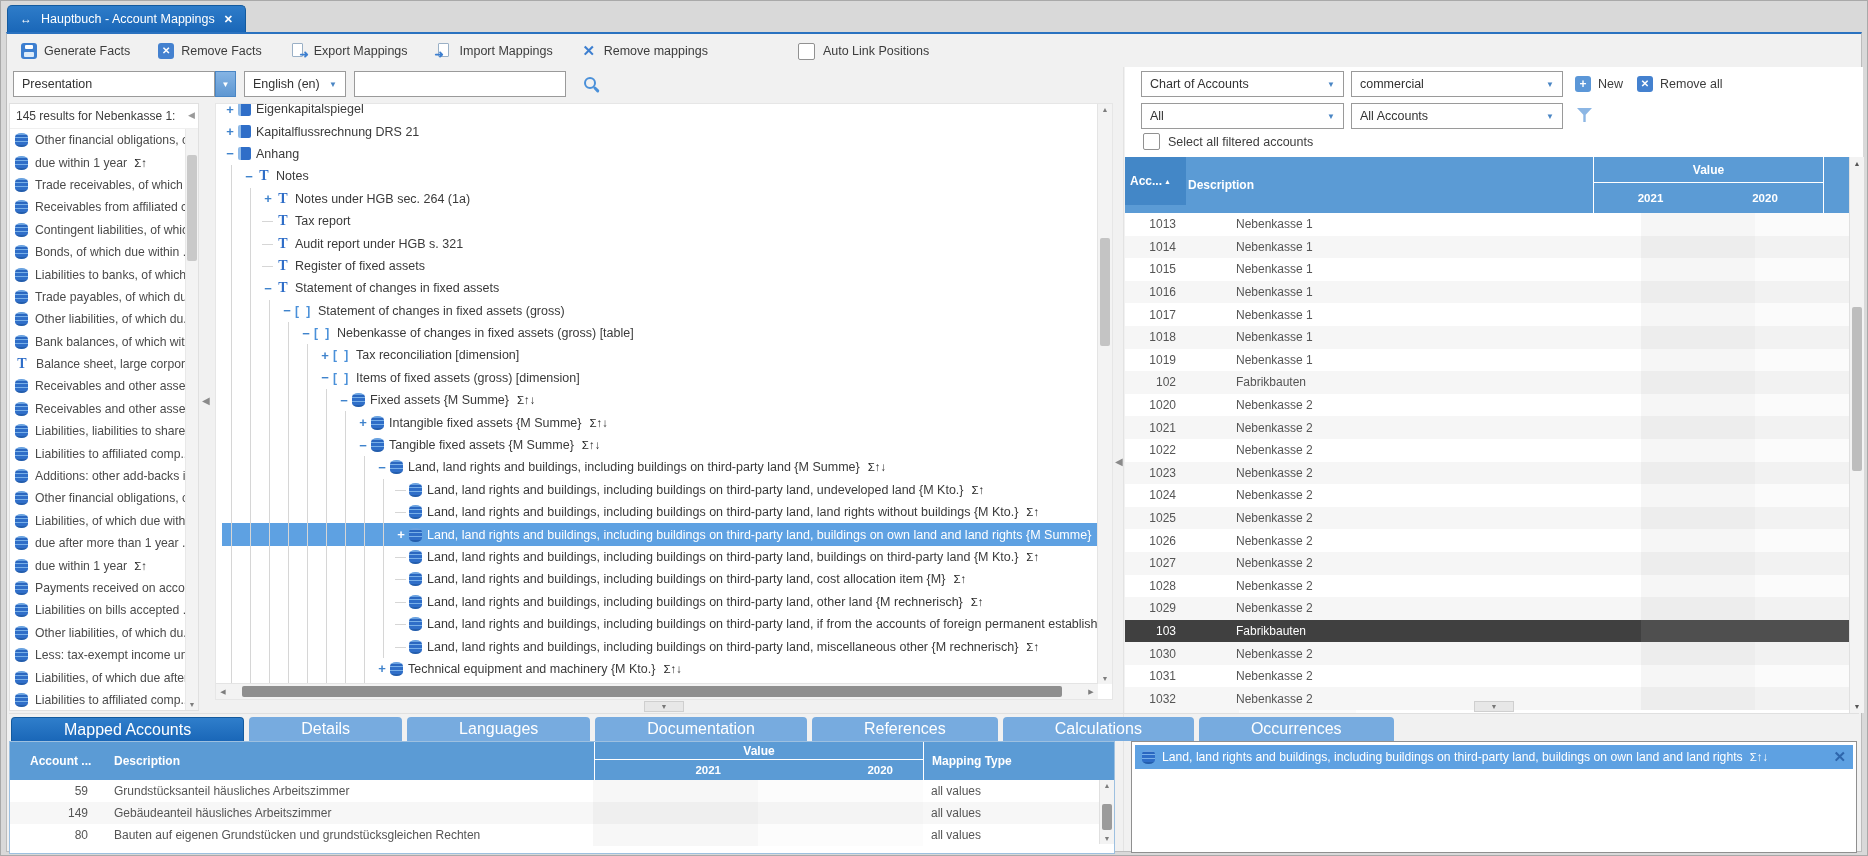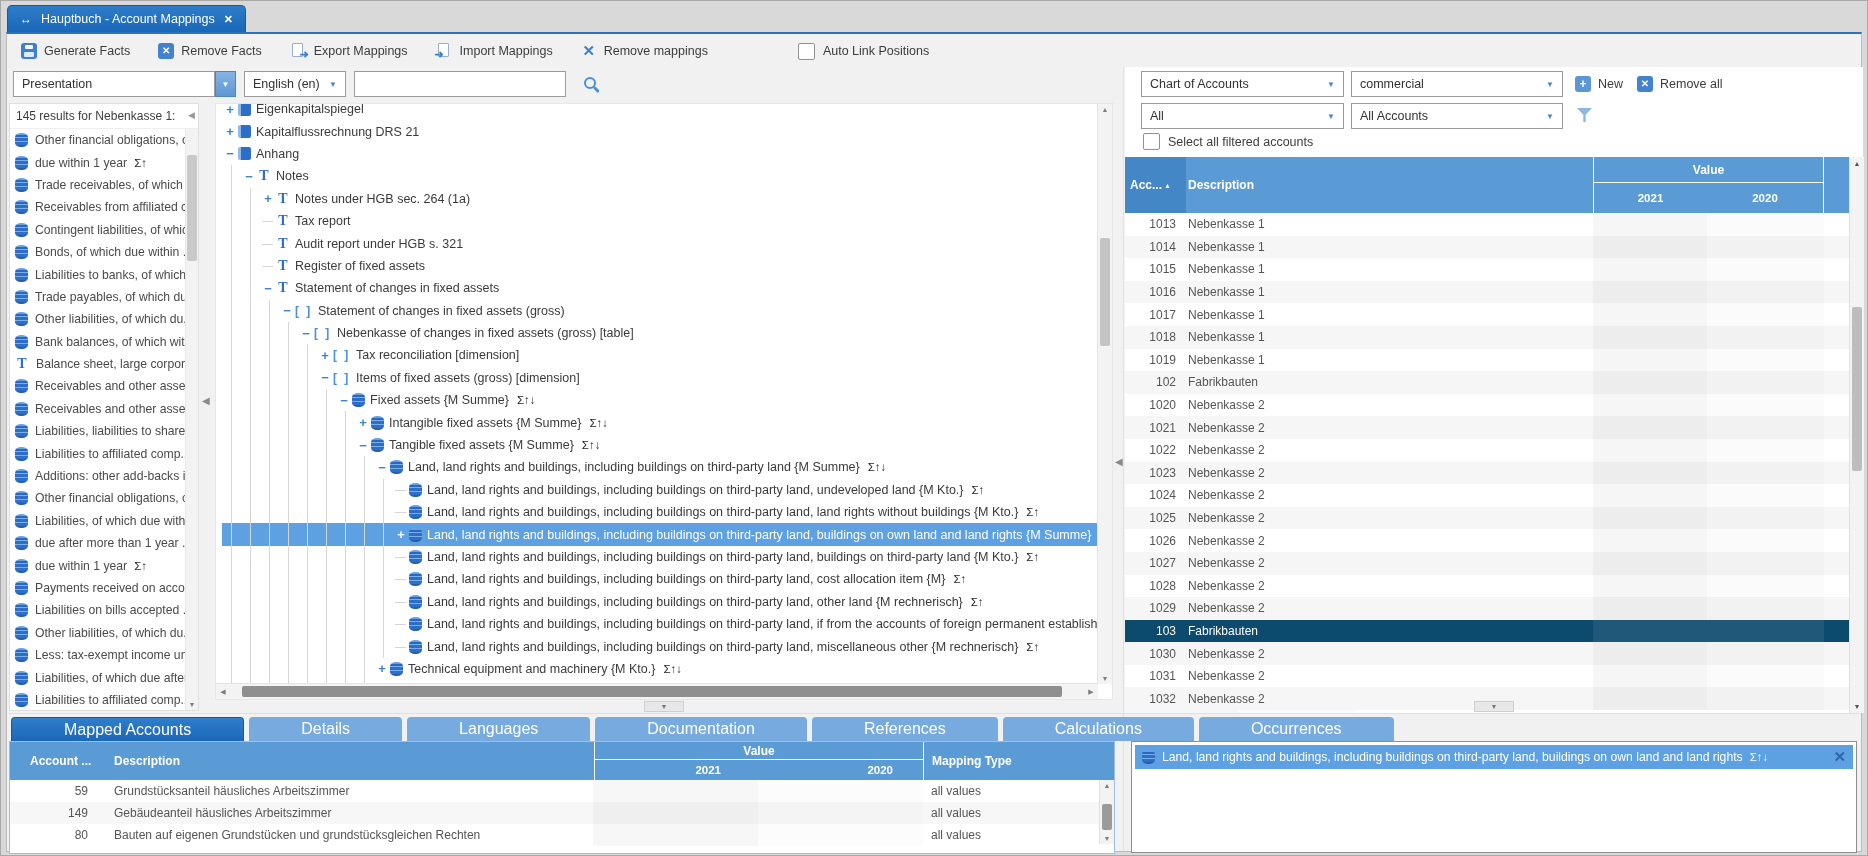--- a/index.html
+++ b/index.html
@@ -74,35 +74,35 @@
   .tree-vscroll{position:absolute;right:0;top:0;width:14px;bottom:15px;background:#f3f3f3;border-left:1px solid #e4e4e4;}
   .tree-vscroll .thumb{position:absolute;left:2px;right:2px;top:134px;height:108px;background:#c4c4c4;border-radius:2px;}
   .tree-hscroll{position:absolute;left:0;right:14px;bottom:0;height:15px;background:#f3f3f3;border-top:1px solid #e4e4e4;}
   .tree-hscroll .hthumb{position:absolute;top:2px;bottom:2px;left:26px;width:820px;background:#8f8f8f;border-radius:2px;}
   .harrow{position:absolute;top:0;bottom:0;width:14px;text-align:center;color:#7d7d7d;font-size:7px;line-height:15px;cursor:pointer;}
   
   .vsep{position:absolute;left:1122px;top:66px;bottom:4px;border-left:1px solid #e3e3e3;}
   .right-bg{position:absolute;left:1124px;top:66px;width:738px;height:646px;background:#fff;}
   .rt{position:absolute;left:1124px;top:156px;width:724px;height:556px;background:#fff;overflow:hidden;}
   .rt-head{position:relative;height:56px;background:#5b9bd5;color:#fff;}
-  .rt-acc-h{position:absolute;left:0;top:0;width:56px;height:56px;background:#4387c7;display:flex;align-items:center;padding-left:5px;font-size:12px;font-weight:bold;cursor:pointer;}
+  .rt-acc-h{position:absolute;left:0;top:0;width:56px;height:48px;background:#4387c7;display:flex;align-items:center;padding-left:5px;font-size:12px;font-weight:bold;cursor:pointer;}
   .sort-arrow{font-size:7px;margin-left:2px;vertical-align:top;}
   .rt-desc-h{position:absolute;left:56px;top:0;width:412px;height:56px;display:flex;align-items:center;padding-left:7px;font-size:12px;font-weight:bold;cursor:pointer;}
   .valgroup{position:absolute;left:468px;top:0;width:231px;height:56px;box-sizing:border-box;border-left:1px solid #fff;border-right:1px solid #fff;}
   .val-label{height:25px;display:flex;align-items:center;justify-content:center;font-size:12px;font-weight:bold;border-bottom:1px solid #fff;}
   .years{display:flex;height:30px;}
   .year{display:flex;align-items:center;justify-content:center;font-size:11.5px;font-weight:bold;cursor:pointer;}
   .rt-rows{position:absolute;top:56px;left:0;right:0;bottom:0;overflow:hidden;}
   .rt-row{display:flex;height:22.6px;align-items:center;font-size:12px;color:#555;cursor:pointer;}
   .rt-row:nth-child(even){background:#f6f6f6;}
   .racc{width:56px;text-align:right;padding-right:5px;flex:none;box-sizing:border-box;}
-  .rdesc{width:412px;padding-left:7px;flex:none;white-space:nowrap;overflow:hidden;box-sizing:border-box;}
+  .rdesc{width:412px;padding-left:7px;flex:none;white-space:nowrap;overflow:hidden;box-sizing:border-box;margin-left:48px;}
   .rv1{width:114px;align-self:stretch;background:rgba(0,0,0,.035);flex:none;}
   .rv2{width:117px;align-self:stretch;background:rgba(0,0,0,.015);flex:none;}
-  .rt-row.sel{background:#0c4a6e;color:#fff;}
+  .rt-row.sel{background:#404040;color:#fff;}
   .rt-row.sel .rv1,.rt-row.sel .rv2{background:rgba(255,255,255,.08);}
   .right-scroll{position:absolute;left:1848px;top:156px;width:14px;height:556px;background:#f3f3f3;border-left:1px solid #e0e0e0;}
   .right-scroll .thumb{position:absolute;left:2px;right:2px;top:150px;height:164px;background:#bdbdbd;border-radius:2px;}
   
   .hsep{position:absolute;left:8px;right:8px;top:712px;border-top:1px solid #e0e0e0;}
   .bl-tabs{position:absolute;left:10px;top:716px;display:flex;gap:5px;height:24px;}
   .b-tab{padding:0 52px;display:flex;align-items:center;background:#77abdf;color:#fff;font-size:16px;border-radius:4px 4px 0 0;white-space:nowrap;cursor:pointer;}
   .b-tab.active{background:linear-gradient(#2f7ecb,#1a67b8);border:1px solid #135a9e;border-bottom:none;}
   .panel-table{position:absolute;background:#fff;border:1px solid #9dc0e0;box-sizing:border-box;}
   .pt-head{position:relative;height:38px;background:#5b9bd5;color:#fff;display:flex;}

